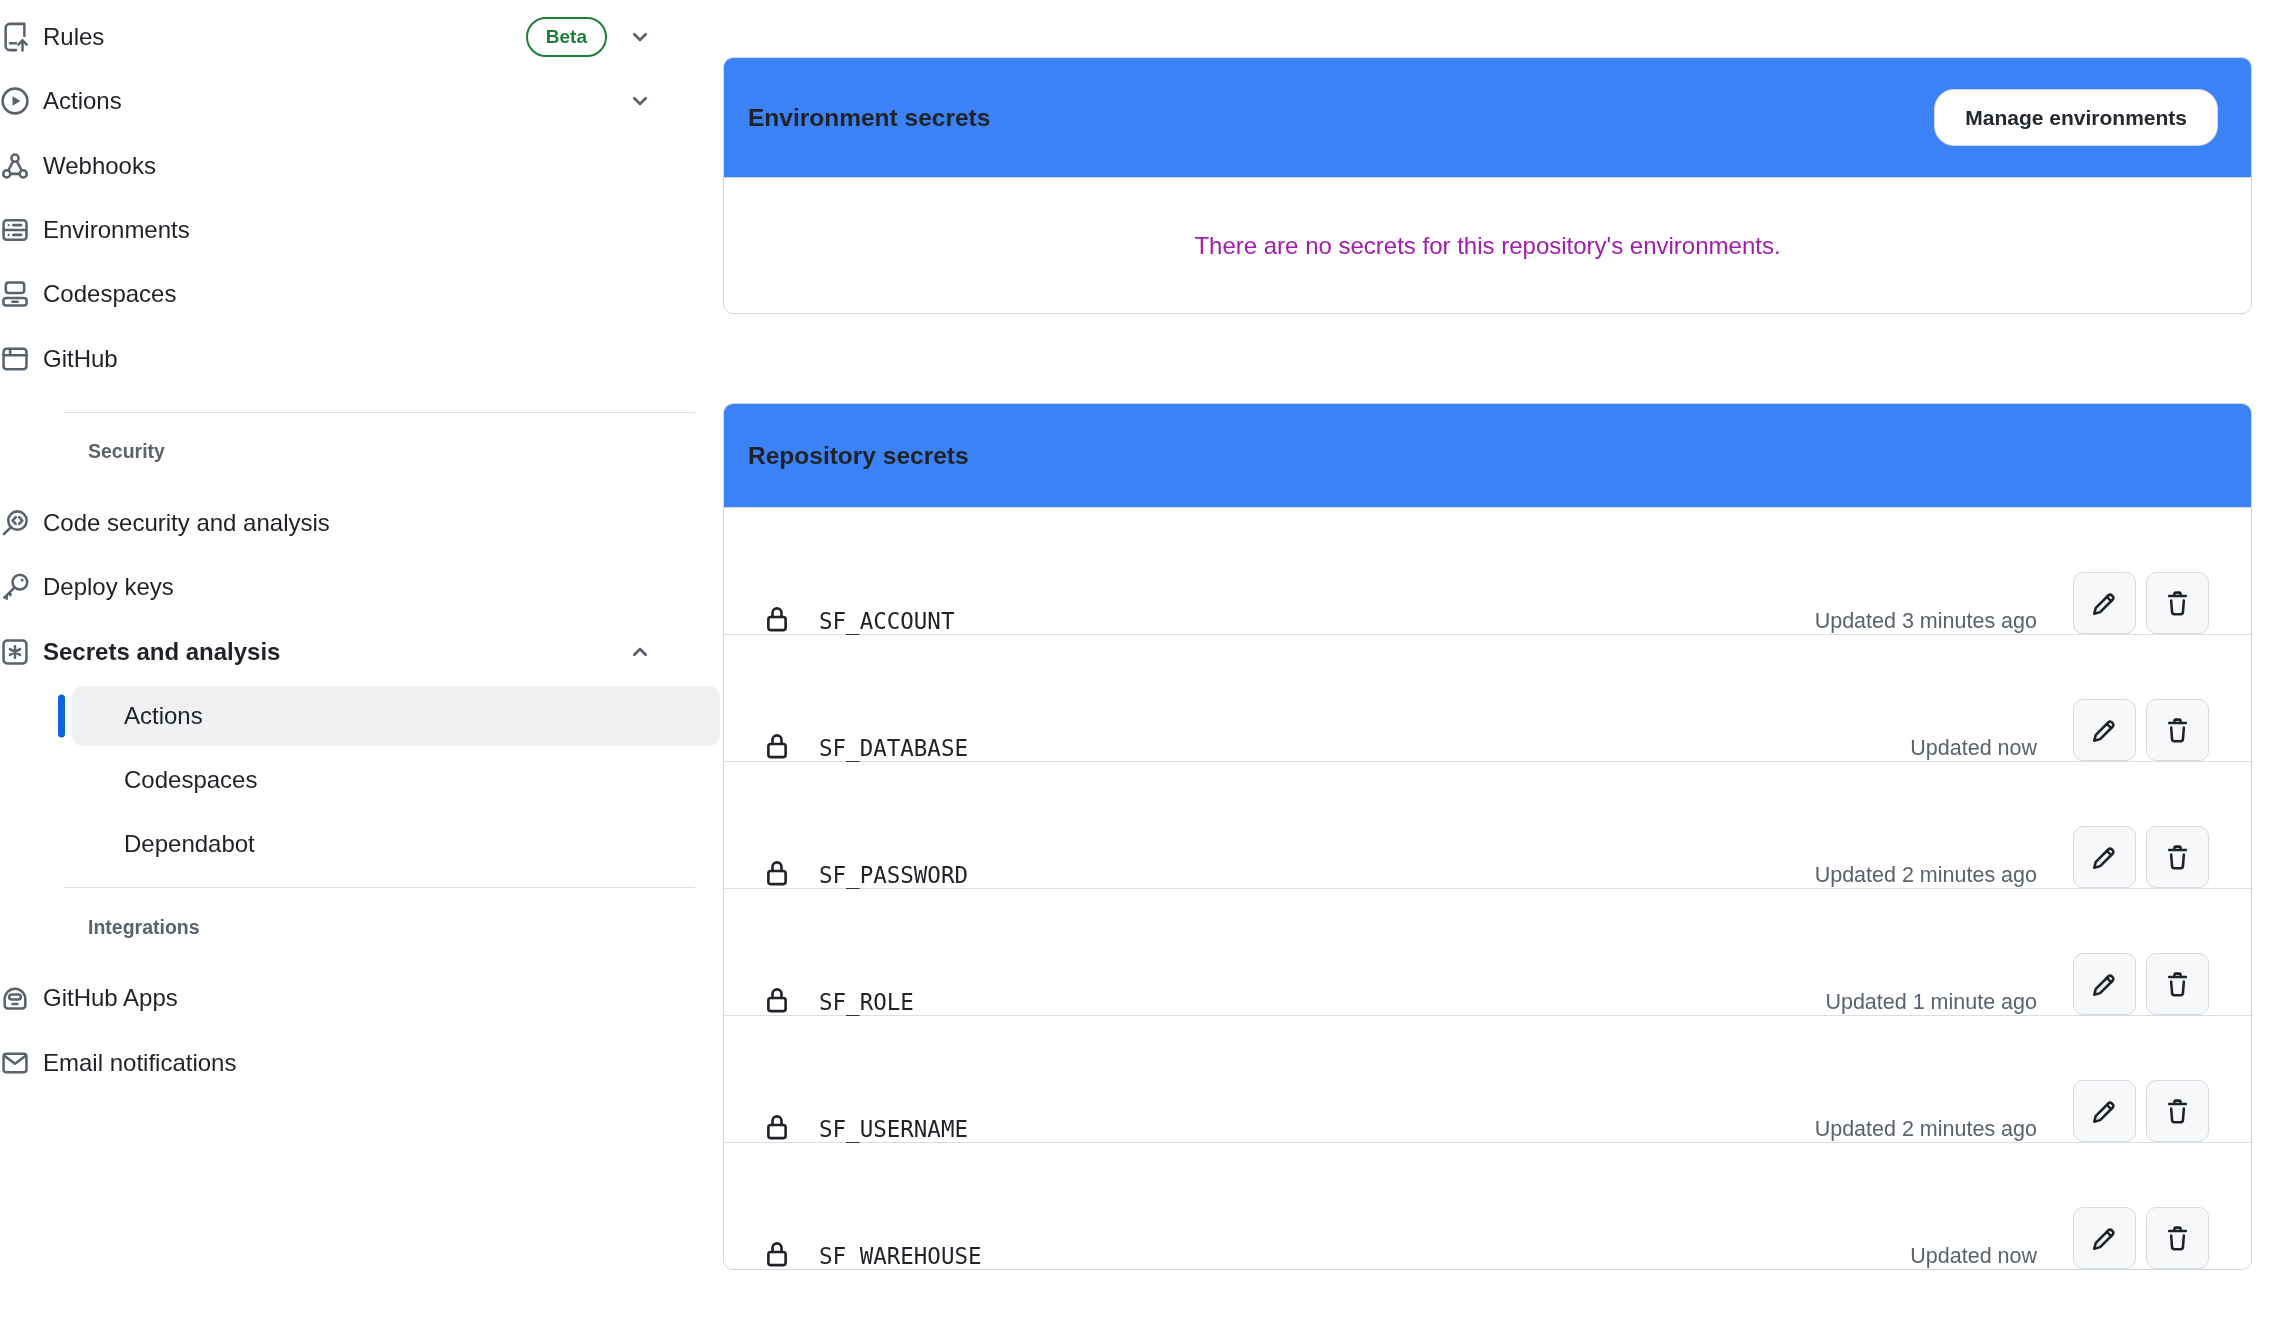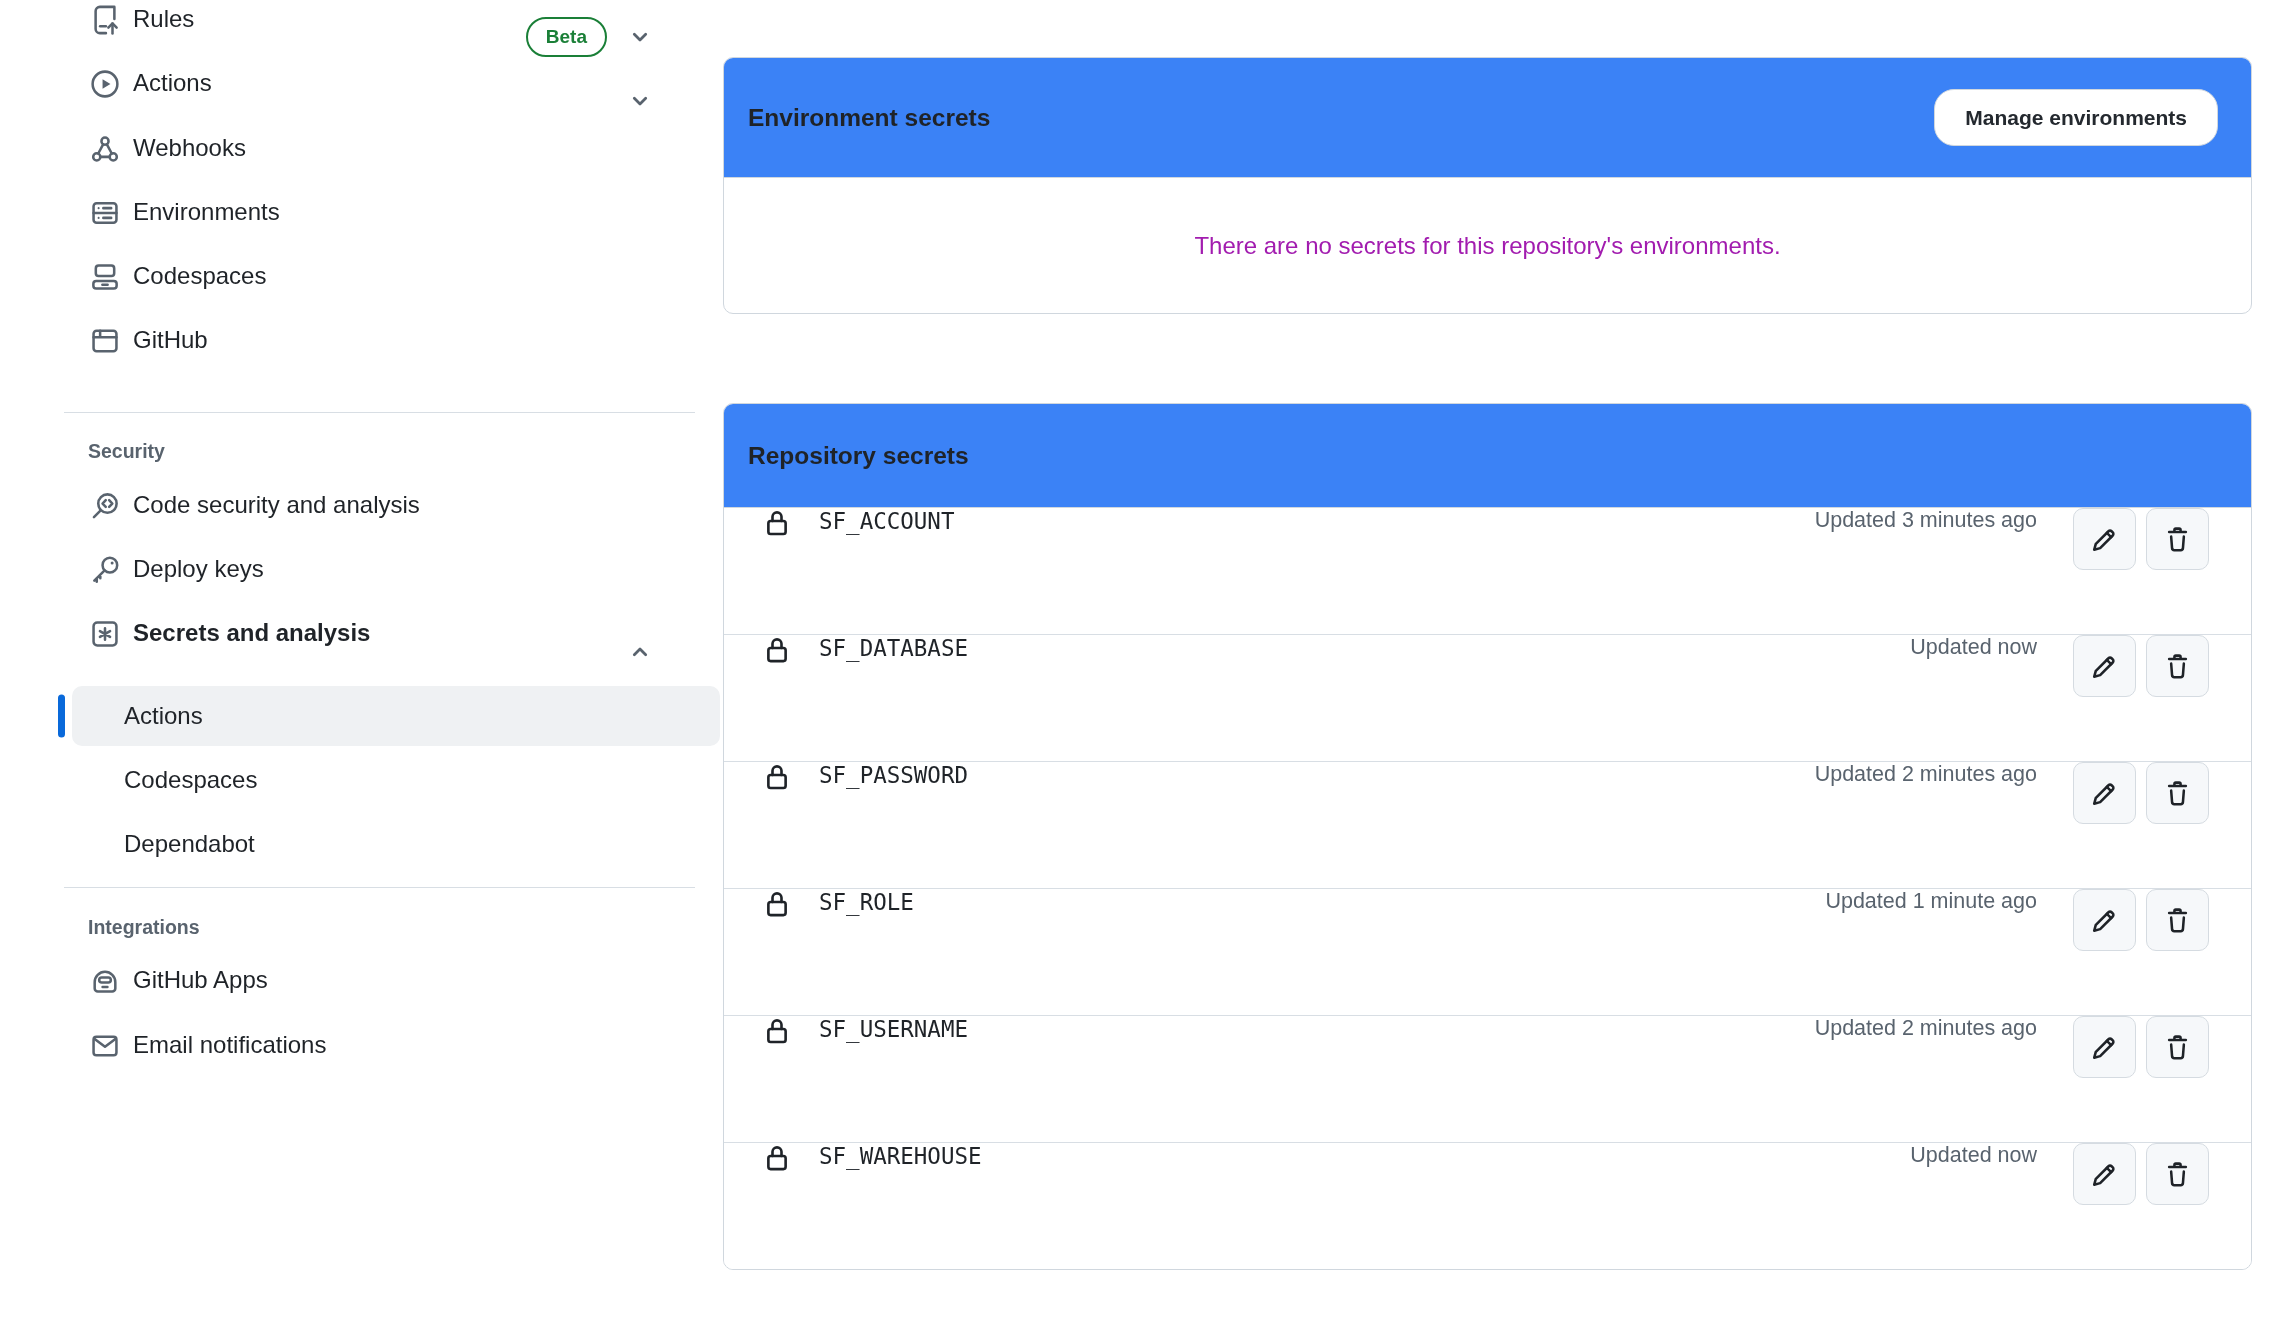--- a/index.html
+++ b/index.html
@@ -10,22 +10,22 @@
     background:#ffffff;
     font-family:"Liberation Sans", sans-serif;
     color:#1f2328;
     -webkit-font-smoothing:antialiased;
   }
   svg { display:block; }
 
   
   .sidebar { position:absolute; left:0; top:5px; width:695px; }
   .nav-item {
-    height:64.3px; display:flex; 
-    padding-left:90px; position:relative;
+    height:64.3px; display:flex; align-items:center;
+    position:relative;
     font-size:24px; color:#1f2328; cursor:pointer;
   }
   .nav-item .icn { width:30px; height:30px; margin-right:13px; color:#59636e; flex:none; }
   .nav-item .icn svg { width:30px; height:30px; }
   .pill-badge {
     position:absolute; right:88px; top:50%; transform:translateY(-50%);
     height:36px; padding:0 18px; border:2px solid #1a7f37; border-radius:20px;
     color:#1a7f37; font-size:19px; font-weight:700;
     display:flex; align-items:center;
   }
@@ -74,21 +74,21 @@
     background:#ffffff; border:1.5px solid #d0d7de; border-radius:20px;
     font-size:21px; font-weight:700; color:#24292f;
     display:flex; align-items:center; cursor:pointer;
     font-family:"Liberation Sans", sans-serif;
   }
   .empty-body {
     height:135px; display:flex; align-items:center; justify-content:center;
     color:#a21caf; font-size:24px;
   }
   .secret-row {
-    height:126px; display:flex; align-items:flex-start;
+    height:126px; display:flex; align-items:flex-end;
     padding:0 42px 0 38px; border-top:1.5px solid #d8dee4; background:#fff;
   }
   .secret-row.first { border-top:none; }
   .lock-icn { width:30px; height:30px; color:#1f2328; margin-right:27px; flex:none; }
   .lock-icn svg { width:30px; height:30px; }
   .secret-name {
     font-family:"DejaVu Sans Mono","Liberation Mono",monospace;
     font-size:22.5px; color:#1f2328;
   }
   .updated { margin-left:auto; color:#59636e; font-size:21.5px; margin-right:36px; }

